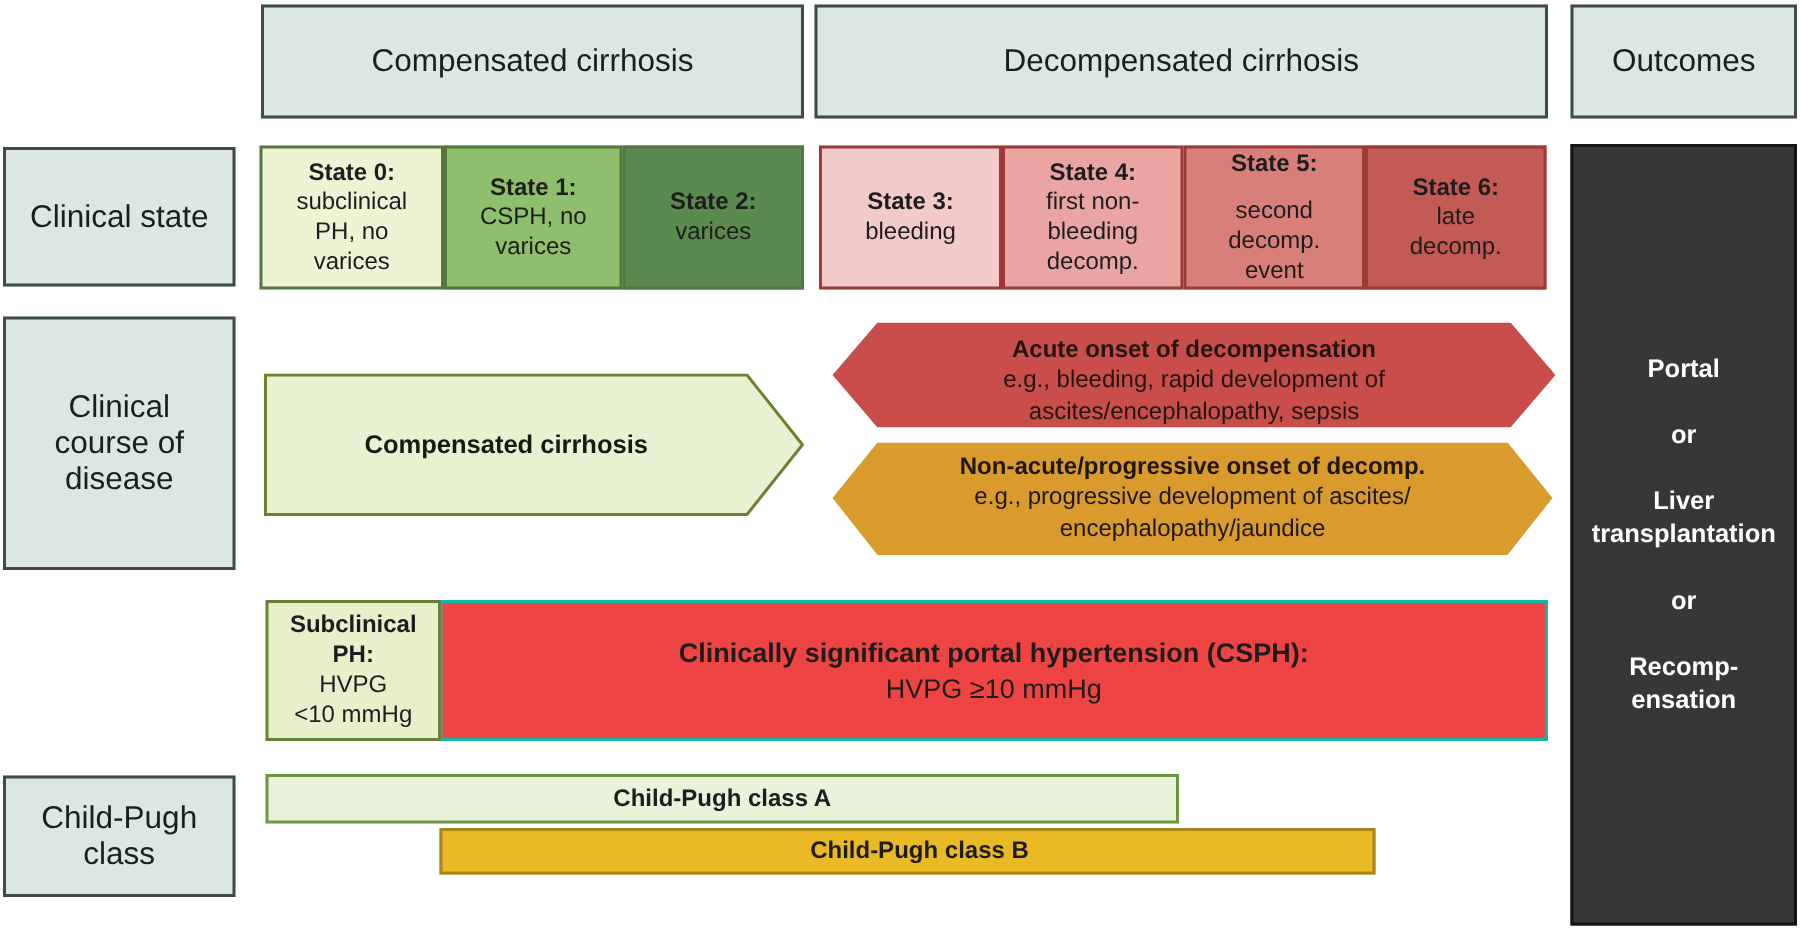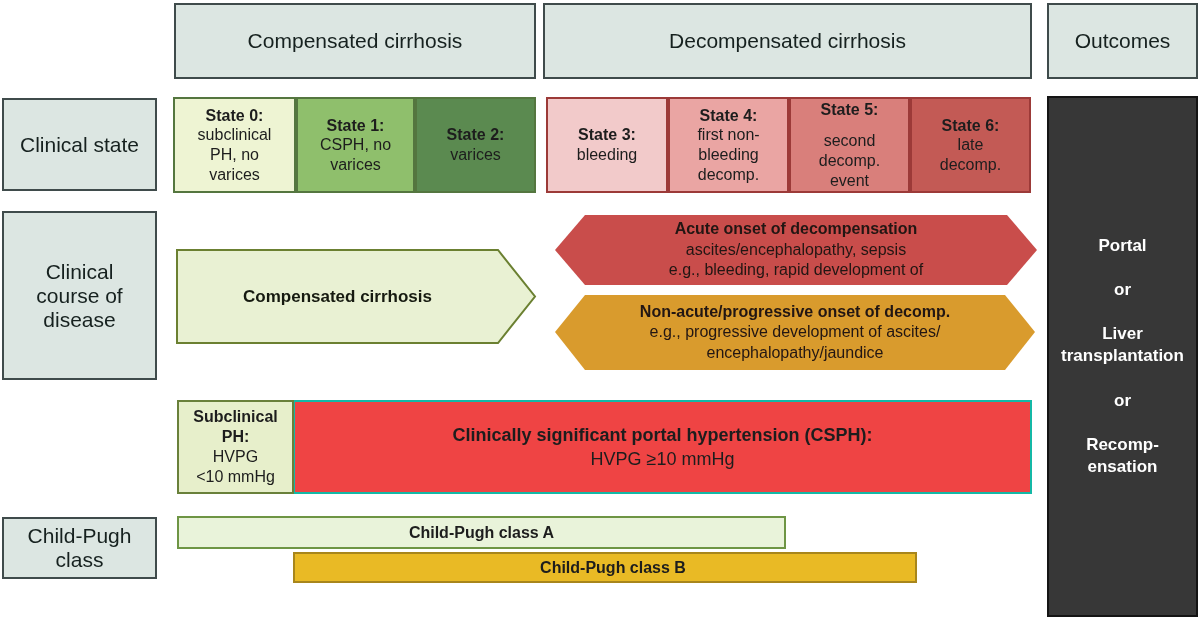--- a/index.html
+++ b/index.html
@@ -61,21 +61,21 @@
   </div>
 
   <div class="abs center teal" style="left:2px;top:98px;width:155px;height:93px;">
     <span class="pre">Clinical state</span>
   </div>
   <div class="abs center teal" style="left:2px;top:211px;width:155px;height:169px;">
     <span class="pre">Clinical
 course of
 disease</span>
   </div>
-  <div class="abs center teal" style="left:2px;top:517px;width:155px;height:62px;">
+  <div class="abs center teal" style="left:2px;top:517px;width:155px;height:81px;">
     <span class="pre">Child-Pugh
 class</span>
   </div>
 
   <div class="abs center cell g s0" style="left:173px;width:123px;">
     <div class="cell-title">State 0:</div>
     <div class="pre">subclinical
 PH, no
 varices</div>
   </div>
@@ -115,24 +115,24 @@
     <svg width="361" height="95" viewBox="0 0 361 95">
       <polygon class="poly-green" points="1,1 322,1 359,47.5 322,94 1,94"></polygon>
     </svg>
     <div class="arrow-text center green-arrow-label" style="padding-right:38px;">Compensated cirrhosis</div>
   </div>
 
   <div class="arrow-wrap" style="left:555px;top:215px;width:482px;height:70px;">
     <svg width="482" height="70" viewBox="0 0 482 70">
       <polygon class="poly-red" points="0,35 30,0 452,0 482,35 452,70 30,70"></polygon>
     </svg>
-    <div class="arrow-text center" style="padding:0 36px;">
+    <div class="arrow-text center" style="padding:0 36px;justify-content:flex-end;">
       <div class="arrow-title">Acute onset of decompensation</div>
+      <div>e.g., bleeding, rapid development of</div>
       <div>ascites/encephalopathy, sepsis</div>
-      <div>e.g., bleeding, rapid development of</div>
     </div>
   </div>
 
   <div class="arrow-wrap" style="left:555px;top:295px;width:480px;height:75px;">
     <svg width="480" height="75" viewBox="0 0 480 75">
       <polygon class="poly-orange" points="0,37 30,0 450,0 480,37 450,75 30,75"></polygon>
     </svg>
     <div class="arrow-text center" style="padding:0 36px;">
       <div class="arrow-title">Non-acute/progressive onset of decomp.</div>
       <div>e.g., progressive development of ascites/</div>

